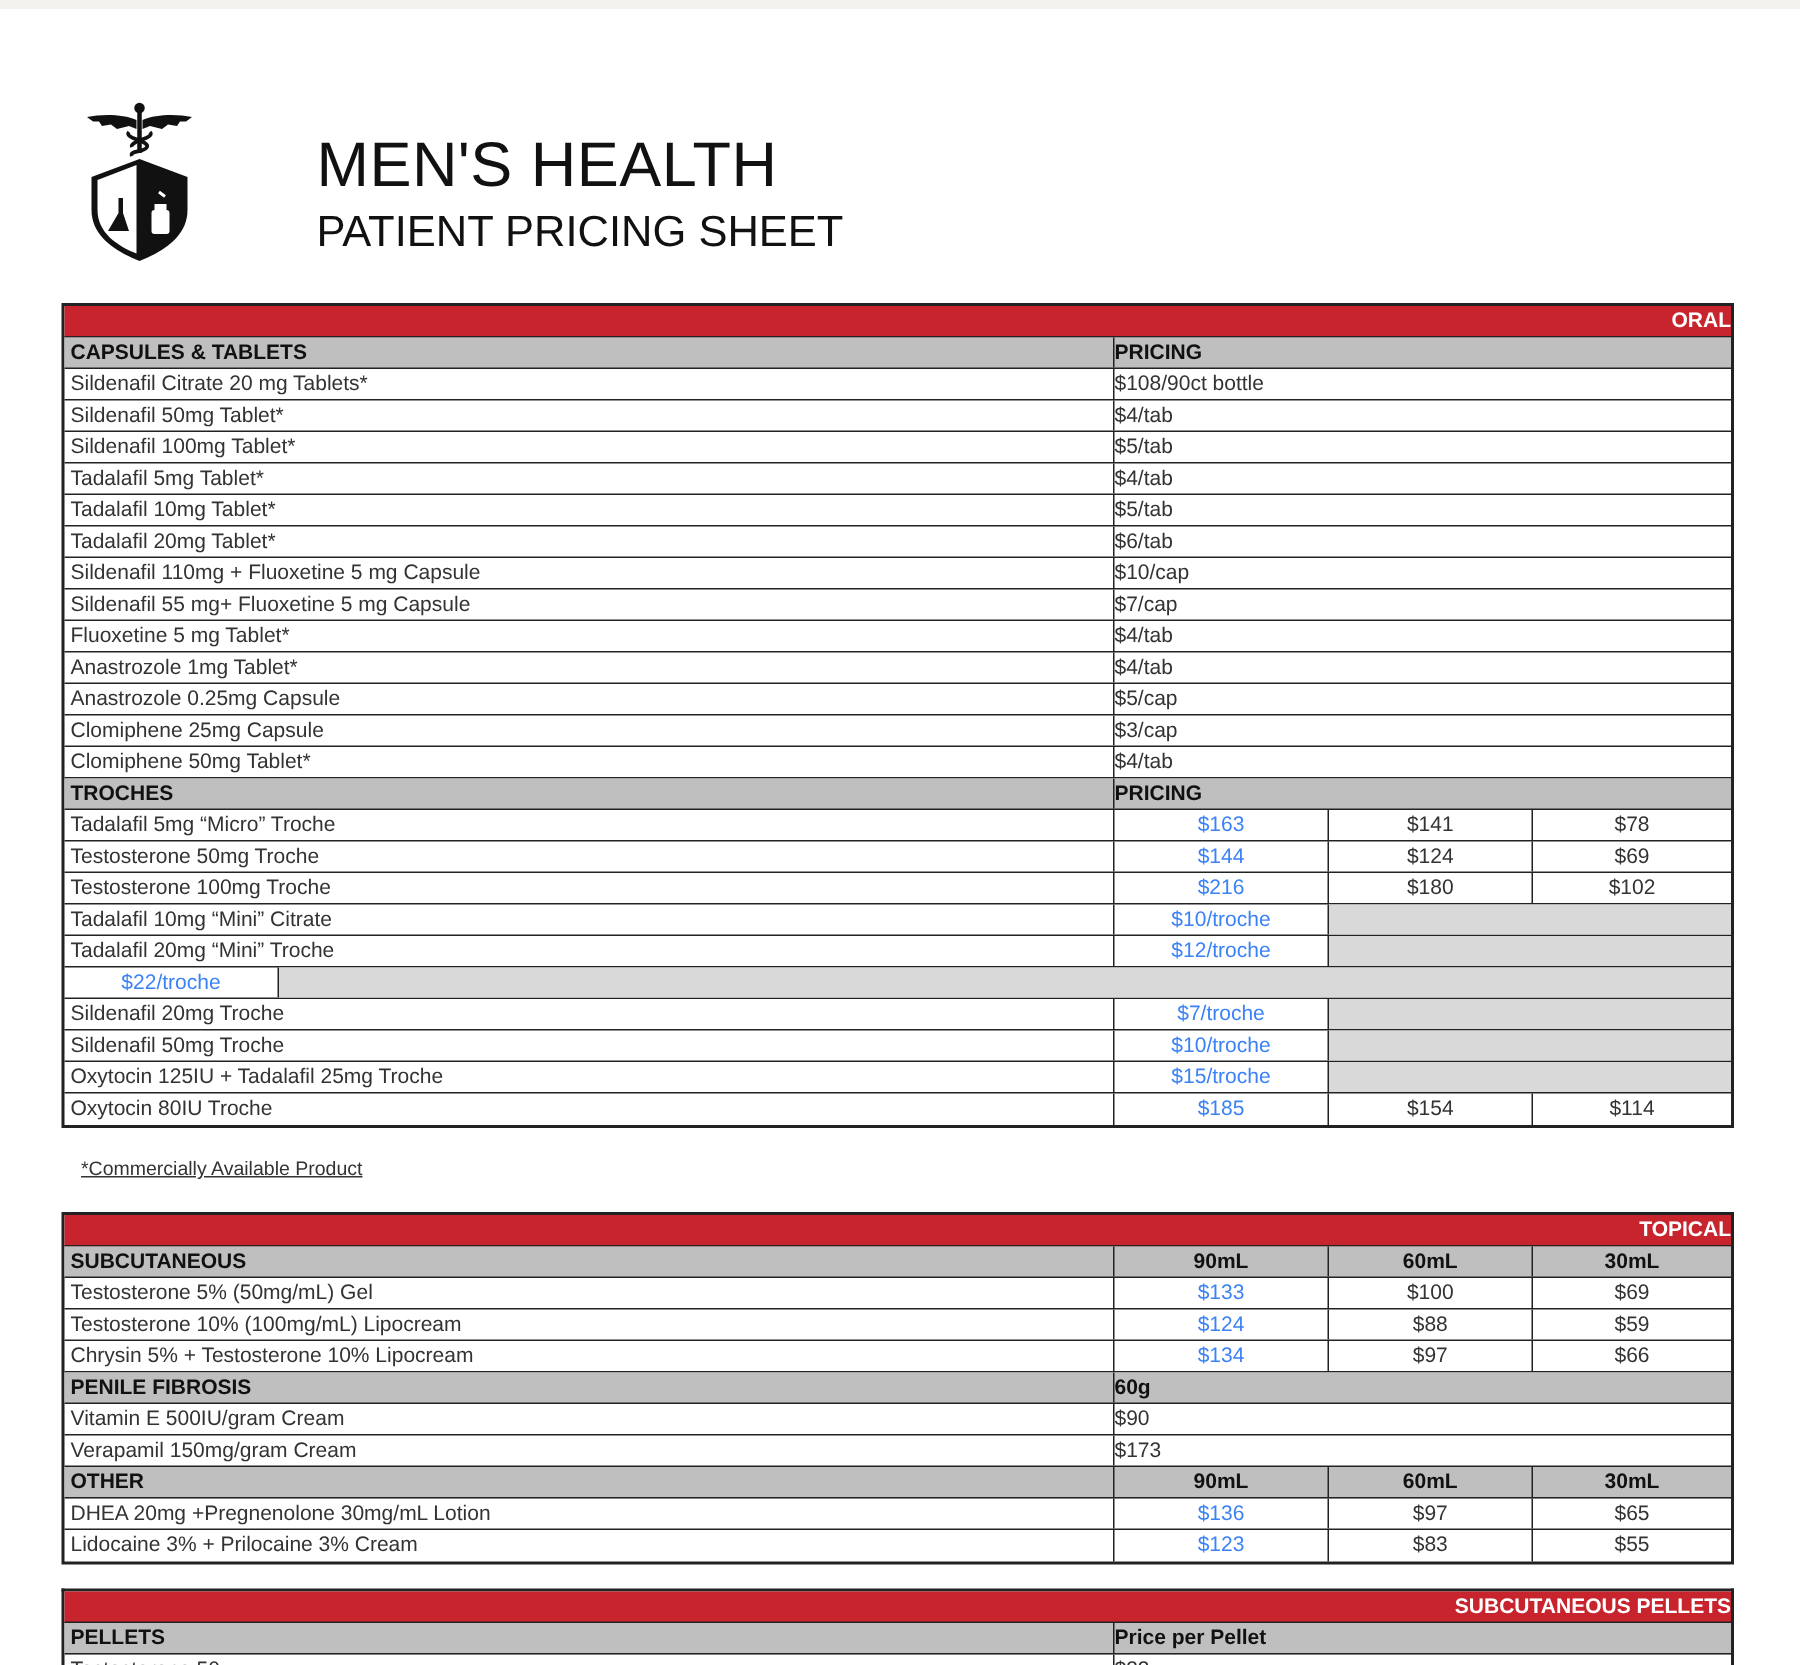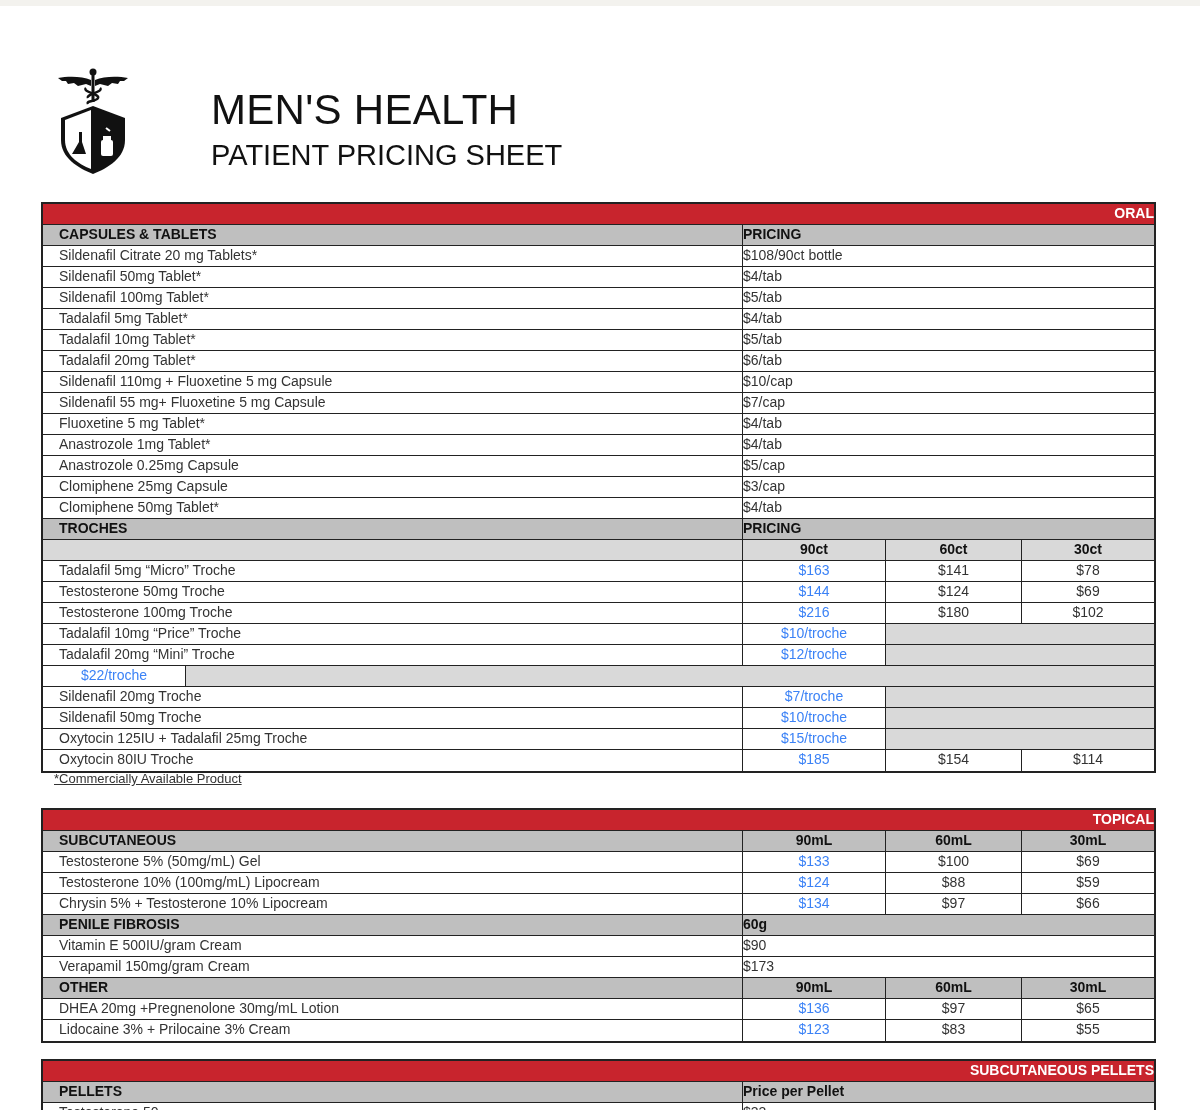--- a/index.html
+++ b/index.html
@@ -9,21 +9,21 @@
     }
     .topbar { position: absolute; left: 0; top: 0; width: 1200px; height: 6px; background: #f3f2ee; }
     .logo { position: absolute; left: 56px; top: 66px; width: 74px; height: 110px; }
     .title1 { position: absolute; left: 211px; top: 86px; font-size: 42px; letter-spacing: 0.3px; color: #111; }
     .title2 { position: absolute; left: 211px; top: 139px; font-size: 29px; color: #111; }
 
     .sheet { position: absolute; left: 41px; width: 1115px; border: 2px solid #222; box-sizing: border-box; }
     .row { display: flex; height: 21px; border-bottom: 1.5px solid #222; box-sizing: border-box; }
     .row:last-child { border-bottom: none; }
     .cell { box-sizing: border-box; font-size: 14px; line-height: 19px; white-space: nowrap; overflow: hidden; }
-    .name { width: 700px; padding-left: 16px; border-right: 1.5px solid #222; color: #333; }
+    .name { width: 700px; padding-left: 4px; border-right: 1.5px solid #222; color: #333; }
     .price-full { flex: 1; text-align: left; color: #333; }
     .c90 { width: 143px; text-align: center; border-right: 1.5px solid #222; color: #3b82f6; }
     .c60 { width: 136px; text-align: center; border-right: 1.5px solid #222; color: #333; }
     .c30 { flex: 1; text-align: center; color: #333; }
     .gray-fill { flex: 1; background: #d9d9d9; }
 
     .banner { background: #c8242d; color: #fff; font-weight: bold; text-align: right; font-size: 13px; line-height: 19px; height: 21px; }
     .cat { background: #bfbfbf; }
     .cat .cell { font-weight: bold; color: #111; }
     .cat .name { font-weight: bold; }
@@ -112,46 +112,40 @@
     </div>
   <div class="row">
       <div class="cell name">Clomiphene 50mg Tablet*</div>
       <div class="cell price-full">$4/tab</div>
     </div>
 
   <div class="row cat">
     <div class="cell name">TROCHES</div>
     <div class="cell price-full">PRICING</div>
   </div>
-  <div class="row subhdr">
-    <div class="cell name"></div>
-    <div class="cell c90">90ct</div>
-    <div class="cell c60">60ct</div>
-    <div class="cell c30">30ct</div>
-  </div>
   <div class="row">
       <div class="cell name">Tadalafil 5mg “Micro” Troche</div>
       <div class="cell c90">$163</div>
       <div class="cell c60">$141</div>
       <div class="cell c30">$78</div>
     </div>
   <div class="row">
       <div class="cell name">Testosterone 50mg Troche</div>
       <div class="cell c90">$144</div>
       <div class="cell c60">$124</div>
       <div class="cell c30">$69</div>
     </div>
   <div class="row">
       <div class="cell name">Testosterone 100mg Troche</div>
       <div class="cell c90">$216</div>
       <div class="cell c60">$180</div>
       <div class="cell c30">$102</div>
     </div>
   <div class="row">
-      <div class="cell name">Tadalafil 10mg “Price” Troche</div>
+      <div class="cell name">Tadalafil 10mg “Mini” Citrate</div>
       <div class="cell c90">$10/troche</div>
       <div class="gray-fill"></div>
     </div>
   <div class="row">
       <div class="cell name">Tadalafil 20mg “Mini” Troche</div>
       <div class="cell c90">$12/troche</div>
       <div class="gray-fill"></div>
     </div>
   <div class="row">
       <div class="cell c90">$22/troche</div>

